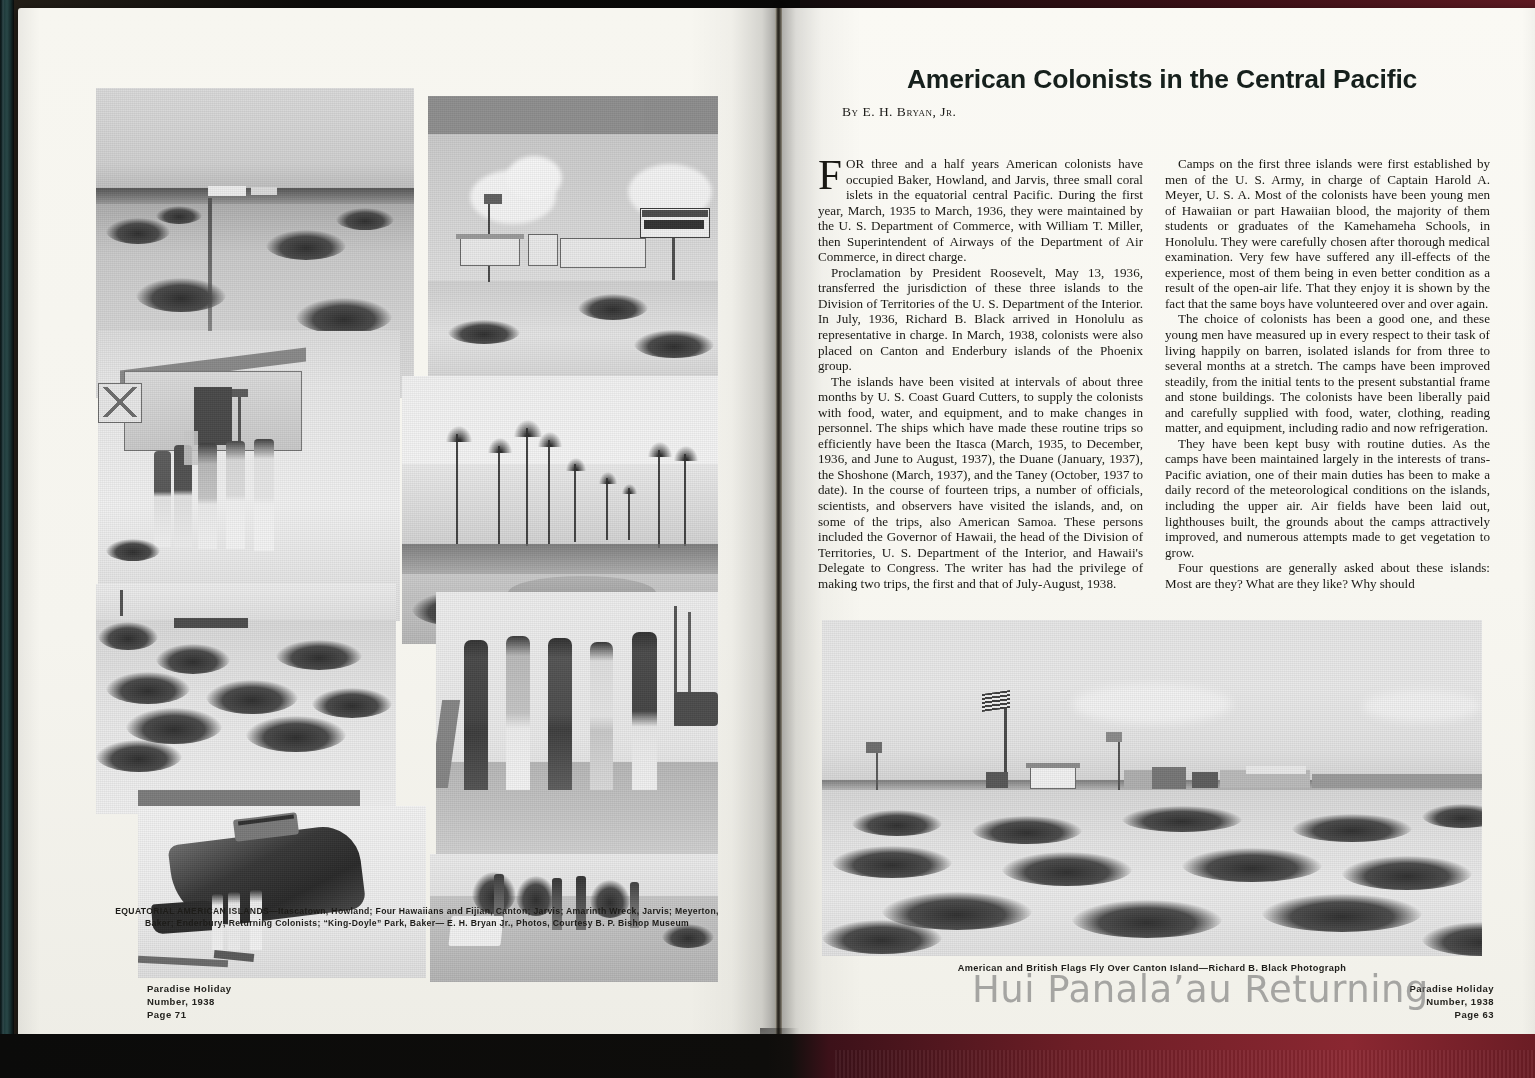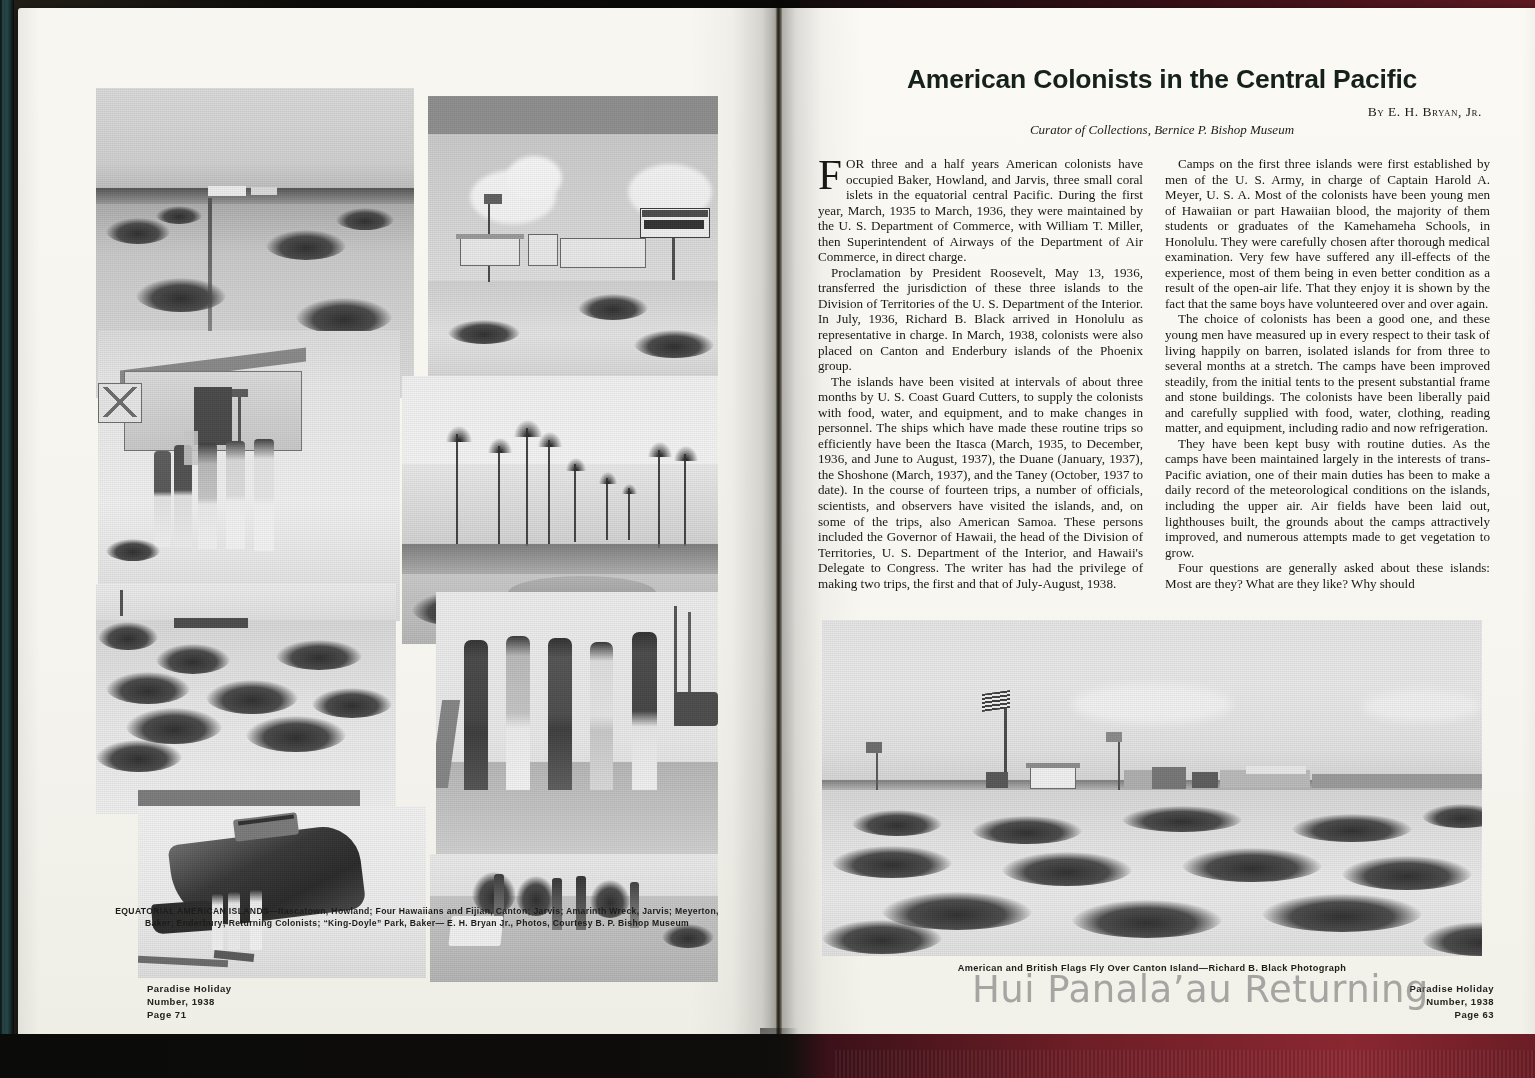--- a/index.html
+++ b/index.html
@@ -128,21 +128,21 @@
 
   
   .article-title {
     position:absolute; left: 60px; top: 56px; width: 640px;
     text-align: center;
     font-family: "Liberation Sans", sans-serif;
     font-weight: 700; font-size: 26.5px; letter-spacing: -0.2px;
     color: #16201c;
   }
   .byline {
-    position:absolute; left: 60px; top: 96px; width: 640px; text-align:right;
+    position:absolute; left: 60px; top: 96px; width: 640px; text-align:left;
     font-size: 13.5px; color:#1c1b18; letter-spacing: .5px;
     font-variant: small-caps;
   }
   .subline {
     position:absolute; left: 60px; top: 114px; width: 640px; text-align:center;
     font-size: 13px; font-style: italic; color:#23221d;
   }
   .cols {
     position:absolute; left: 36px; top: 148px; width: 672px; height: 448px;
     display:flex; gap: 22px;
@@ -385,21 +385,20 @@
       <div>Paradise Holiday</div>
       <div>Number, 1938</div>
       <div>Page 71</div>
     </div>
   </div>
 
   <div class="page page-right">
 
     <h1 class="article-title">American Colonists in the Central Pacific</h1>
     <div class="byline">By E. H. Bryan, Jr.</div>
-    <div class="subline">Curator of Collections, Bernice P. Bishop Museum</div>
 
     <div class="cols">
       <div class="col">
         <p class="first dropcap-wrap"><span class="dropcap">F</span><span>OR three and a half years American colonists have occupied Baker, Howland, and Jarvis, three small coral islets in the equatorial central Pacific. During the first year, March, 1935 to March, 1936, they were maintained by the U. S. Department of Commerce, with William T. Miller, then Superintendent of Airways of the Department of Air Commerce, in direct charge.</span></p>
         <p>Proclamation by President Roosevelt, May 13, 1936, transferred the jurisdiction of these three islands to the Division of Territories of the U. S. Department of the Interior. In July, 1936, Richard B. Black arrived in Honolulu as representative in charge. In March, 1938, colonists were also placed on Canton and Enderbury islands of the Phoenix group.</p>
         <p>The islands have been visited at intervals of about three months by U. S. Coast Guard Cutters, to supply the colonists with food, water, and equipment, and to make changes in personnel. The ships which have made these routine trips so efficiently have been the Itasca (March, 1935, to December, 1936, and June to August, 1937), the Duane (January, 1937), the Shoshone (March, 1937), and the Taney (October, 1937 to date). In the course of fourteen trips, a number of officials, scientists, and observers have visited the islands, and, on some of the trips, also American Samoa. These persons included the Governor of Hawaii, the head of the Division of Territories, U. S. Department of the Interior, and Hawaii's Delegate to Congress. The writer has had the privilege of making two trips, the first and that of July-August, 1938.</p>
       </div>
       <div class="col">
         <p>Camps on the first three islands were first established by men of the U. S. Army, in charge of Captain Harold A. Meyer, U. S. A. Most of the colonists have been young men of Hawaiian or part Hawaiian blood, the majority of them students or graduates of the Kamehameha Schools, in Honolulu. They were carefully chosen after thorough medical examination. Very few have suffered any ill-effects of the experience, most of them being in even better condition as a result of the open-air life. That they enjoy it is shown by the fact that the same boys have volunteered over and over again.</p>
         <p>The choice of colonists has been a good one, and these young men have measured up in every respect to their task of living happily on barren, isolated islands for from three to several months at a stretch. The camps have been improved steadily, from the initial tents to the present substantial frame and stone buildings. The colonists have been liberally paid and carefully supplied with food, water, clothing, reading matter, and equipment, including radio and now refrigeration.</p>

